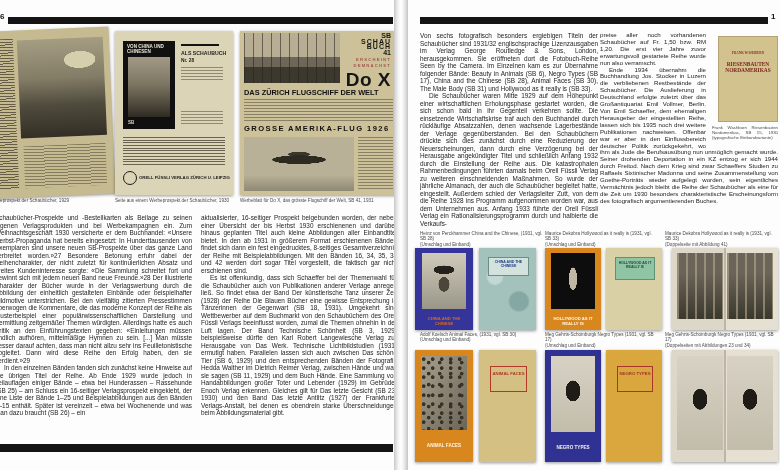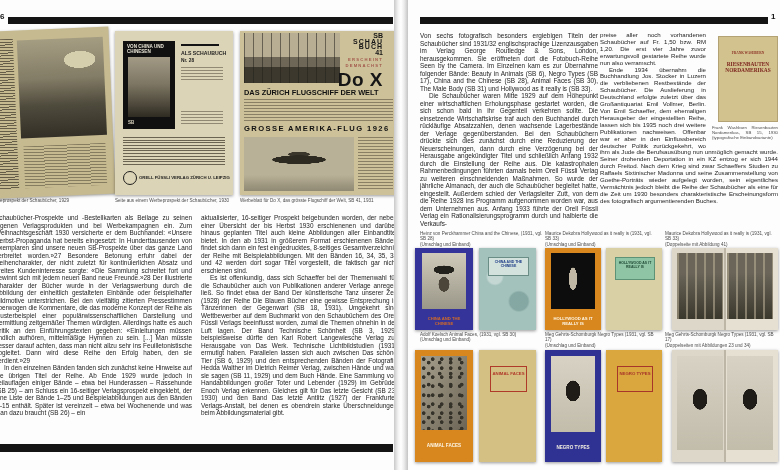--- a/index.html
+++ b/index.html
@@ -84,21 +84,21 @@
     <div class="abs lineslight" style="left:66px;top:36px;width:42px;height:14px"></div>
     <div class="abs lineslight" style="left:66px;top:80px;width:42px;height:14px"></div>
     <div class="abs lines" style="left:8px;top:106px;width:102px;height:28px"></div>
     <div class="abs" style="left:8px;top:140px;width:12px;height:12px;border:1.5px solid #1d1d1d;border-radius:50%"></div>
     <div class="abs nw" style="left:24px;top:144px;font-size:4.3px;font-weight:bold;color:#1d1d1d">ORELL FÜSSLI VERLAG ZÜRICH U. LEIPZIG</div>
   </div>
   <div class="abs cap nw" style="left:115px;top:198px;width:120px">Seite aus einem Werbeprospekt der Schaubücher, 1930</div>
 
   <div class="abs scan" style="left:240px;top:31px;width:157px;height:164px;background:#cdc19a">
     <div class="abs photo-dock" style="left:4px;top:2px;width:96px;height:50px"></div>
-    <div class="abs" style="left:92px;top:2px;width:51px;text-align:right;font-weight:bold;color:#161616;font-size:7px;line-height:5.6px">
+    <div class="abs" style="left:100px;top:2px;width:51px;text-align:right;font-weight:bold;color:#161616;font-size:7px;line-height:5.6px">
       <div>SB</div>
       <div style="letter-spacing:1px">SCHAU</div>
       <div style="letter-spacing:1px">BUCH</div>
       <div>41</div>
       <div style="font-size:4.2px;letter-spacing:1.2px;color:#a2574a;margin-top:2px">ERSCHEINT</div>
       <div style="font-size:4.2px;letter-spacing:1.2px;color:#a2574a">DEMNÄCHST</div>
       <div style="font-size:19px;line-height:19px;margin-top:1px;letter-spacing:.5px">Do X</div>
     </div>
     <div class="abs nw" style="left:4px;top:57px;font-size:7.4px;font-weight:bold;color:#111">DAS ZÜRICH FLUGSCHIFF DER WELT</div>
     <div class="abs lineslight" style="left:4px;top:68px;width:149px;height:22px"></div>

